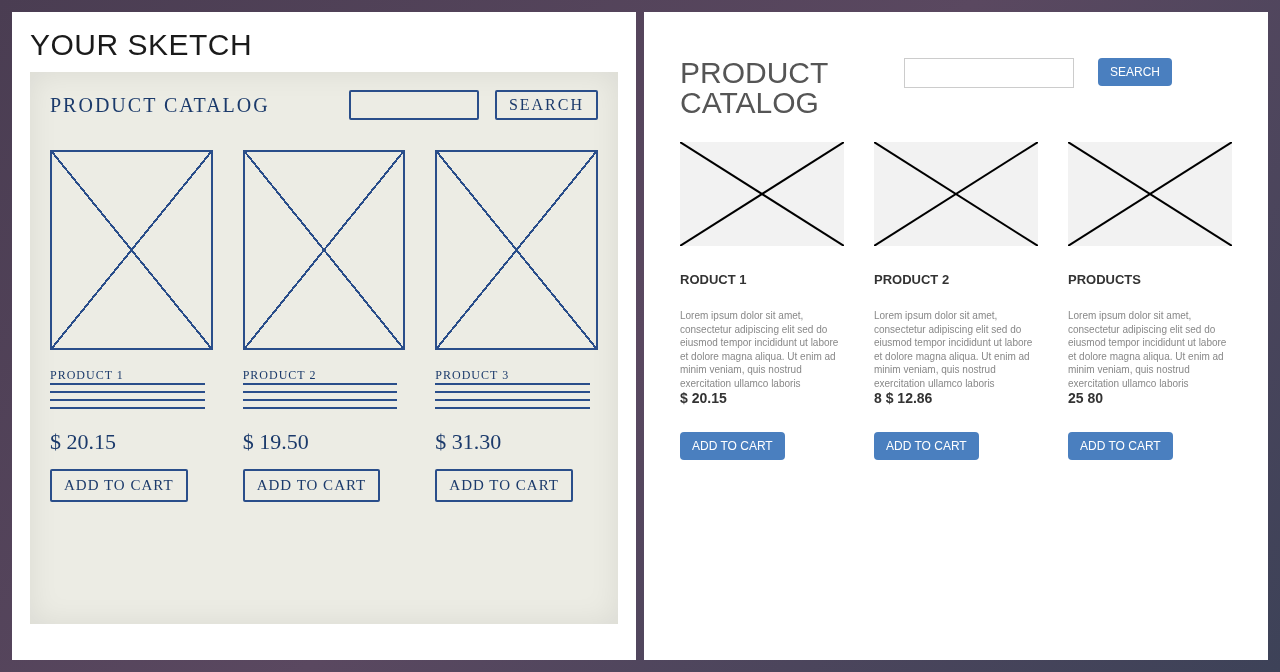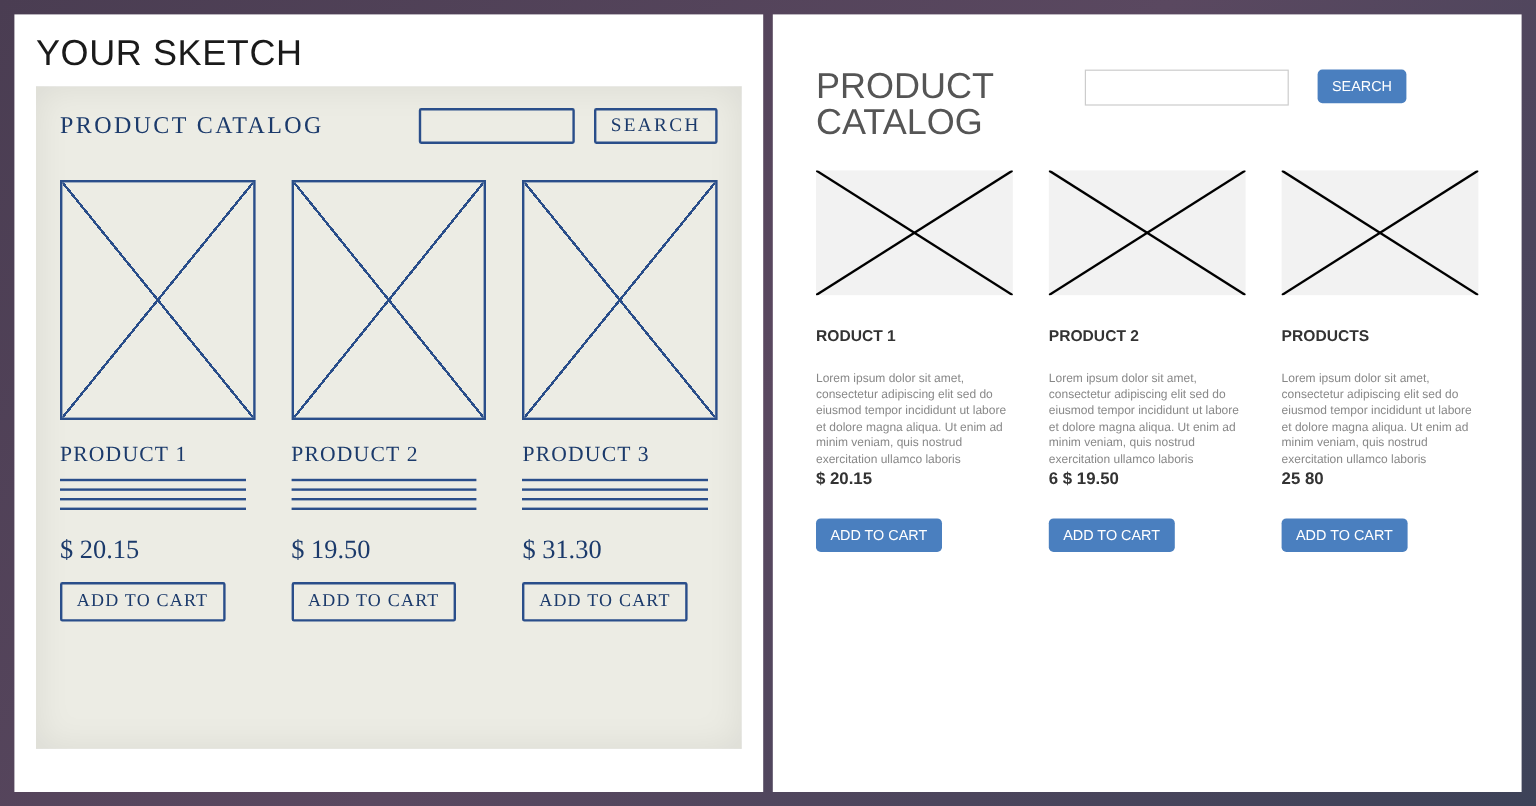--- a/index.html
+++ b/index.html
@@ -101,23 +101,22 @@
   .sketch-imgbox::after {
     content: "";
     position: absolute;
     inset: 0;
     background: linear-gradient(to top right, transparent calc(50% - 1px), #2a4e8a calc(50% - 1px), #2a4e8a calc(50% + 1px), transparent calc(50% + 1px));
   }
   .sketch-imgbox::after {
     background: linear-gradient(to top left, transparent calc(50% - 1px), #2a4e8a calc(50% - 1px), #2a4e8a calc(50% + 1px), transparent calc(50% + 1px));
   }
   .sketch-pname {
-    font-size: 18px;
+    font-size: 12px;
     letter-spacing: 1px;
-    margin-bottom: 10px;
   }
   .sketch-lines {
     width: 100%;
     margin-bottom: 14px;
   }
   .sketch-line {
     height: 2px;
     background: #2a4e8a;
     margin-bottom: 6px;
     width: 95%;
@@ -292,21 +291,21 @@
         <div class="r-col">
           <div class="r-img">
             <svg viewBox="0 0 100 64" preserveAspectRatio="none">
                 <line x1="0" y1="0" x2="100" y2="64" stroke="#000" stroke-width="1.2"></line>
                 <line x1="100" y1="0" x2="0" y2="64" stroke="#000" stroke-width="1.2"></line>
               </svg>
           </div>
           <div class="r-pname">PRODUCT 2</div>
           <div class="r-desc">Lorem ipsum dolor sit amet, consectetur adipiscing elit sed do eiusmod tempor incididunt ut labore et dolore magna aliqua.
 Ut enim ad minim veniam, quis nostrud exercitation ullamco laboris</div>
-          <div class="r-price">6 $ 19.50</div>
+          <div class="r-price">8 $ 12.86</div>
           <button class="r-btn r-cartbtn">ADD TO CART</button>
         </div>
         <div class="r-col">
           <div class="r-img">
             <svg viewBox="0 0 100 64" preserveAspectRatio="none">
                 <line x1="0" y1="0" x2="100" y2="64" stroke="#000" stroke-width="1.2"></line>
                 <line x1="100" y1="0" x2="0" y2="64" stroke="#000" stroke-width="1.2"></line>
               </svg>
           </div>
           <div class="r-pname">PRODUCTS</div>

